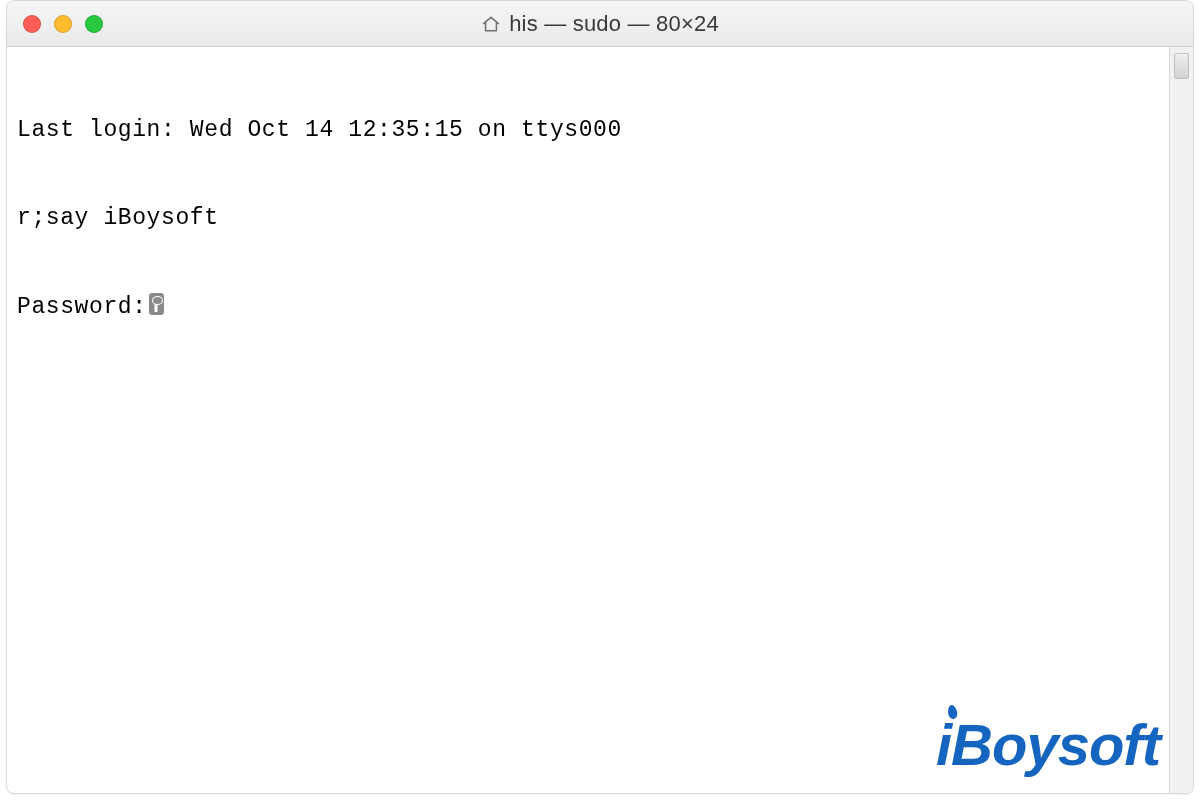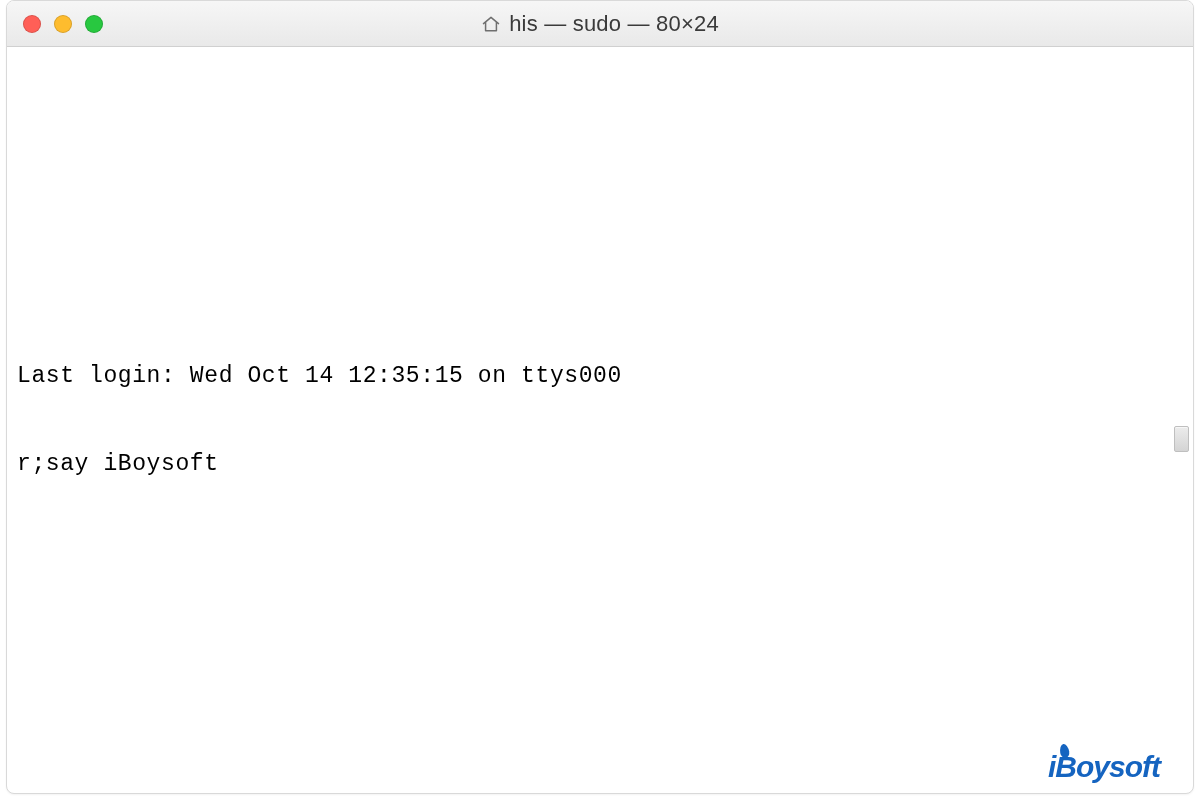--- a/index.html
+++ b/index.html
@@ -56,21 +56,20 @@
   .title-center .home-icon svg { display: block; }
   .title-text {
     font-family: -apple-system, "Helvetica Neue", Arial, sans-serif;
     font-size: 22px;
     color: #3a3a3a;
     letter-spacing: 0.2px;
   }
   .body-wrap {
     display: flex;
     height: calc(100% - 46px);
-    align-items: center;
   }
   .terminal {
     flex: 1;
     padding: 10px 8px 8px 10px;
     font-size: 23px;
     line-height: 1.28;
     color: #000;
     white-space: pre-wrap;
     word-break: break-all;
     letter-spacing: 0.6px;
@@ -115,25 +114,25 @@
     right: 4px;
     height: 26px;
     background: linear-gradient(#ececec, #d4d4d4);
     border: 1px solid #bfbfbf;
     border-radius: 2px;
     box-shadow: inset 0 1px 0 rgba(255,255,255,0.6);
   }
   .watermark {
     position: absolute;
     right: 40px;
-    bottom: 16px;
+    bottom: 22px;
     font-family: Arial, Helvetica, sans-serif;
     font-weight: 800;
     font-style: italic;
-    font-size: 30px;
+    font-size: 58px;
     color: #1564c0;
     letter-spacing: -1px;
     user-select: none;
   }
   .watermark .dot {
     position: absolute;
     width: 9px; height: 14px;
     background: #1564c0;
     border-radius: 50% 50% 50% 50% / 60% 60% 40% 40%;
     top: -6px;
@@ -160,20 +159,21 @@
         </svg>
       </span>
       <span class="title-text">his — sudo — 80×24</span>
     </div>
   </div>
 
   <div class="body-wrap">
     <div class="terminal">
       <span class="line">Last login: Wed Oct 14 12:35:15 on ttys000</span>
       <span class="line">r;say iBoysoft</span>
+      <span class="line"><span>Password:</span><span class="key-icon"></span></span>
     </div>
     <div class="scrollbar">
       <div class="scroll-thumb"></div>
     </div>
   </div>
 
 </div>
 
 <div class="watermark">
   <span class="dot"></span>

